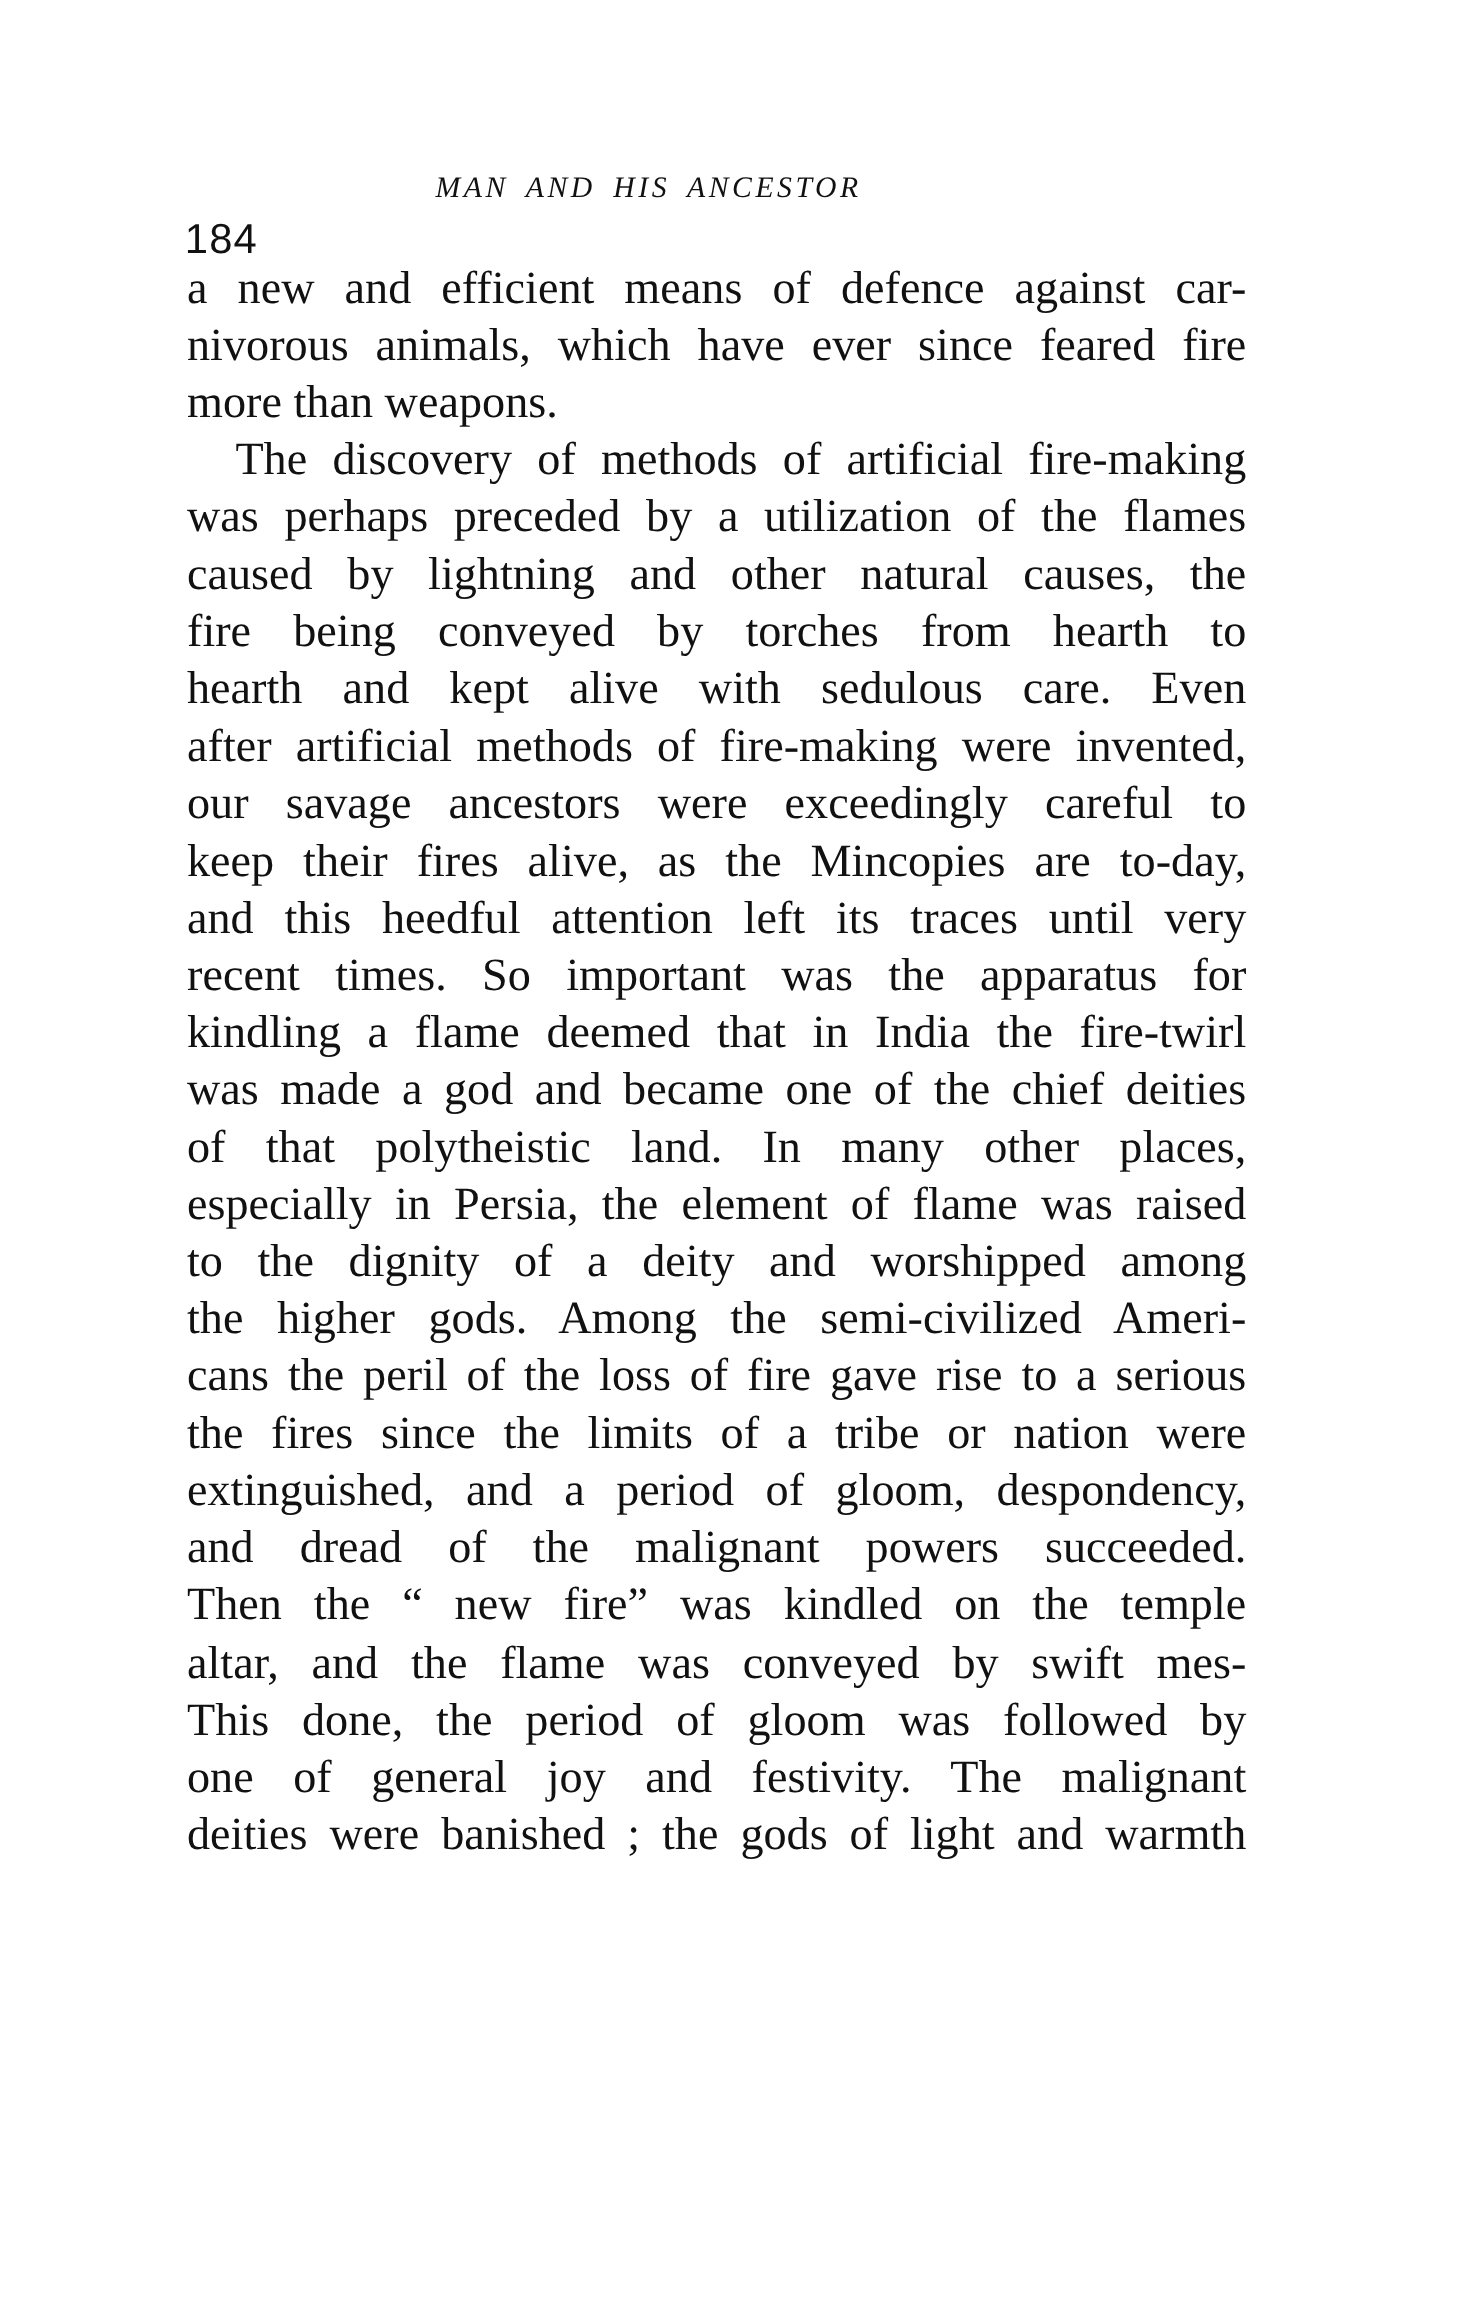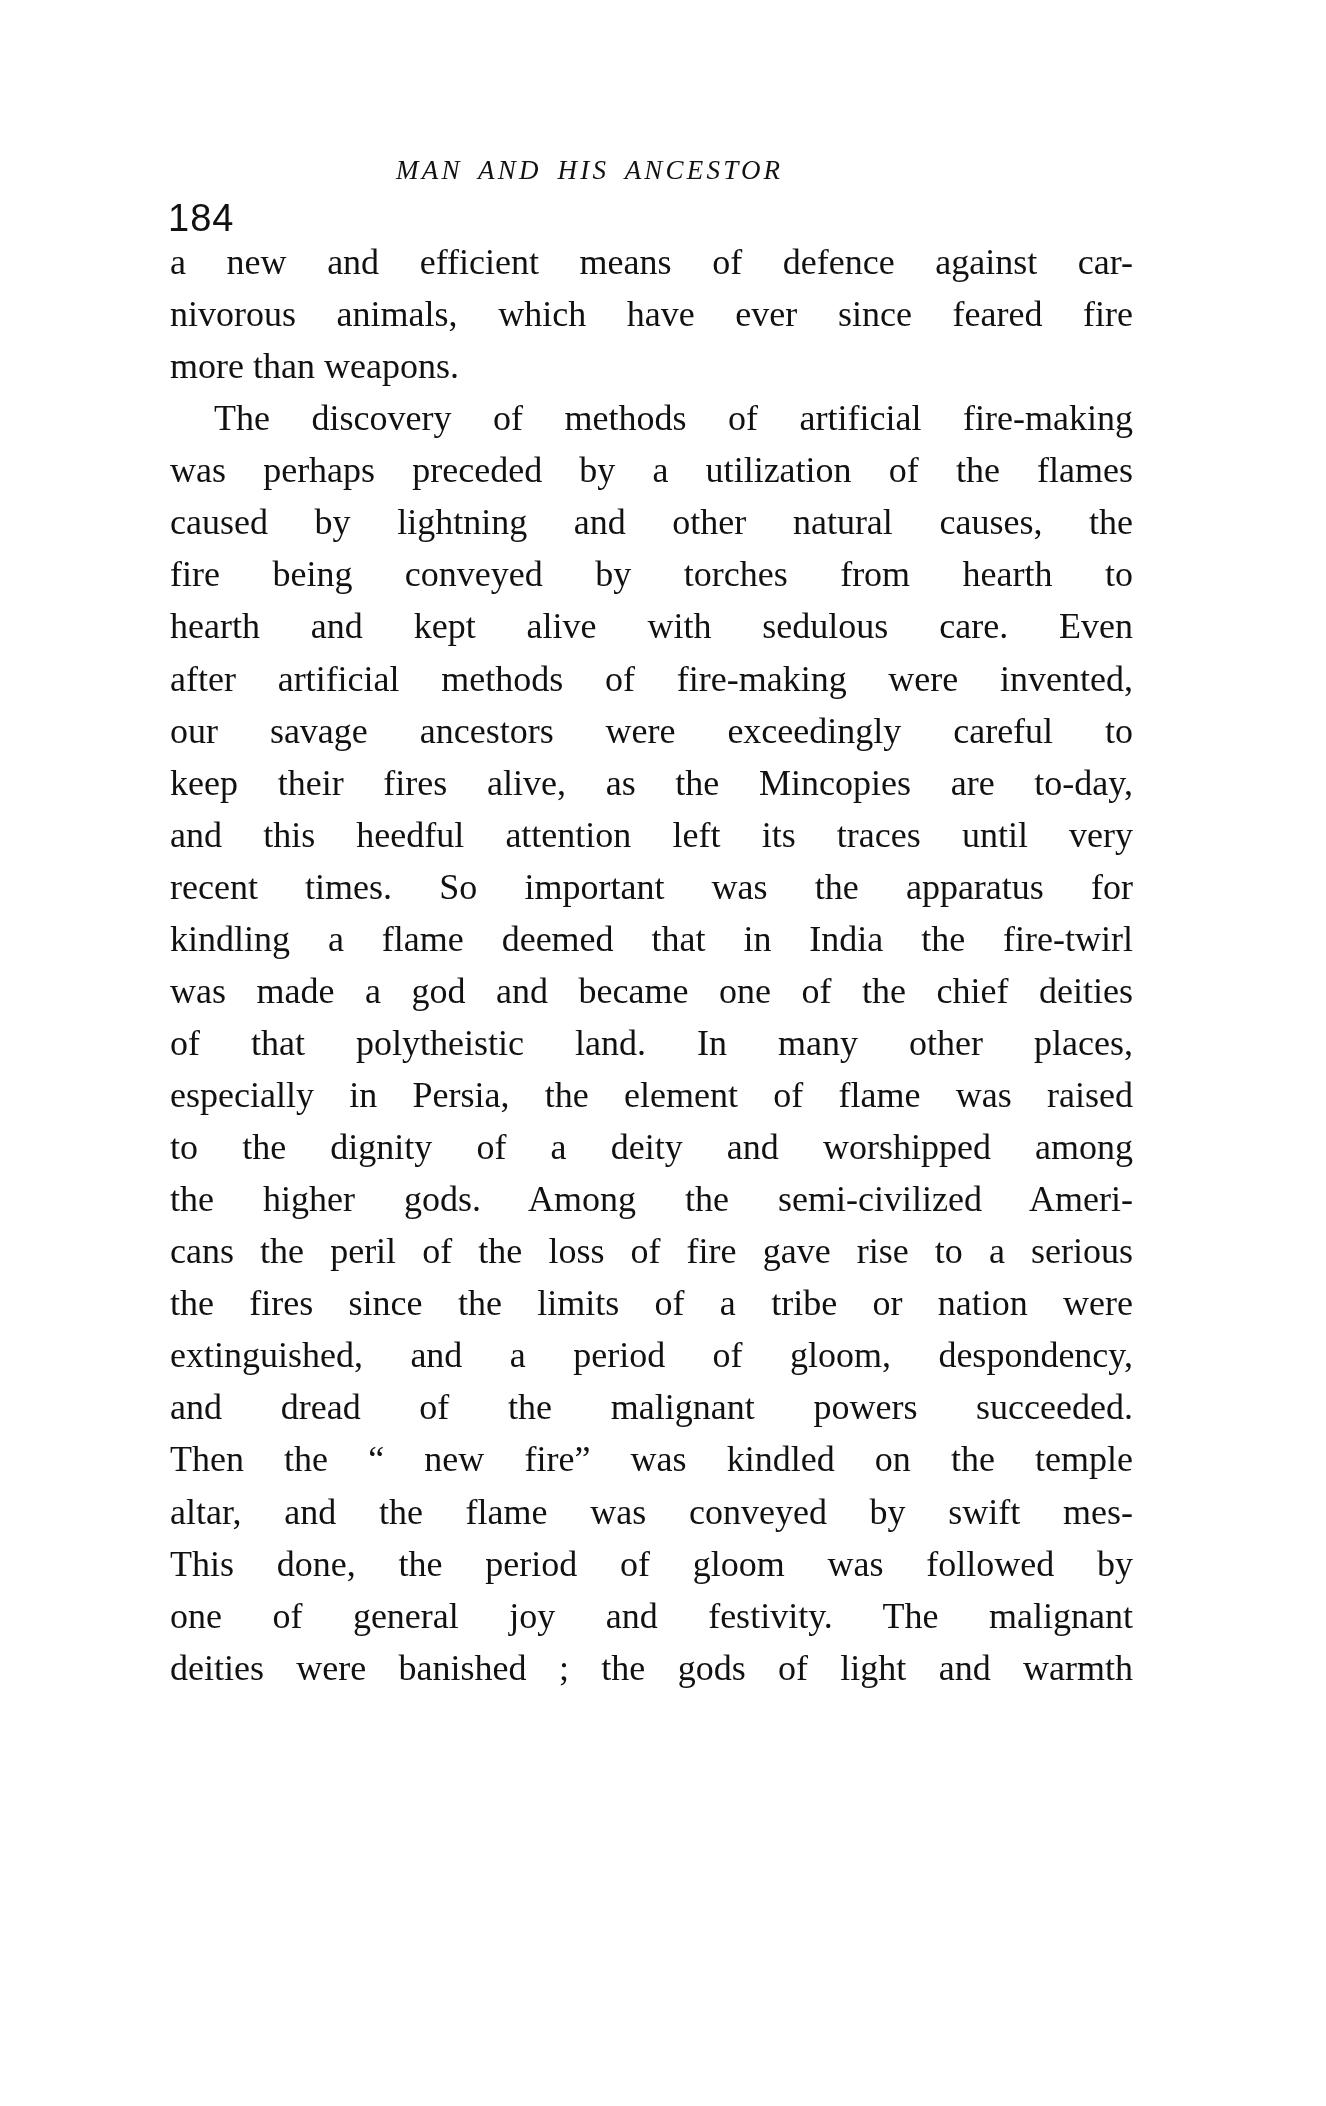--- a/index.html
+++ b/index.html
@@ -54,21 +54,21 @@
   .body-text {
     position: absolute;
     left: 170px;
     top: 236px;
     width: 963px;
   }
   .line {
     display: block;
     height: 52.07px;
     line-height: 52.07px;
-    font-size: 36px;
+    font-size: 42px;
     white-space: nowrap;
     text-align: justify;
     text-align-last: justify;
     overflow: visible;
   }
   .line.indent {
     padding-left: 44px;
   }
   .line.last-of-paragraph {
     text-align: left;

